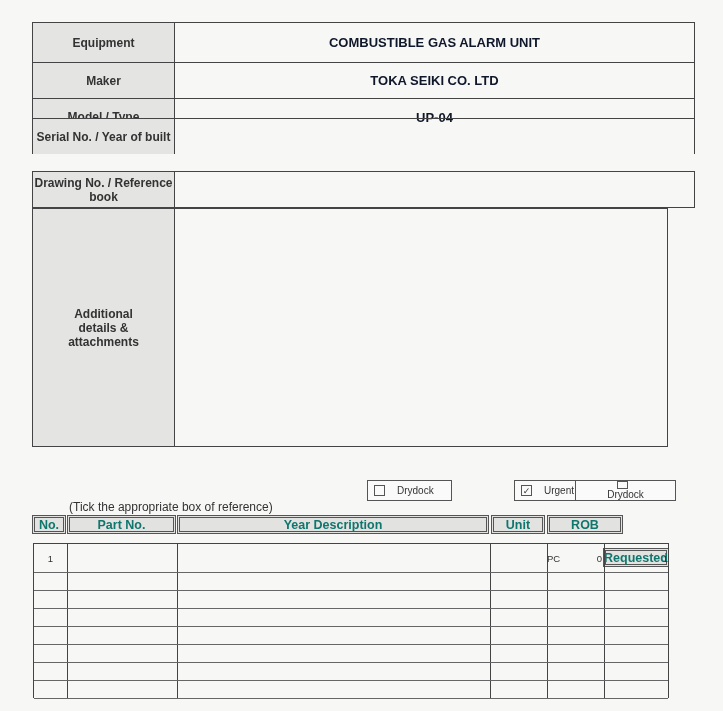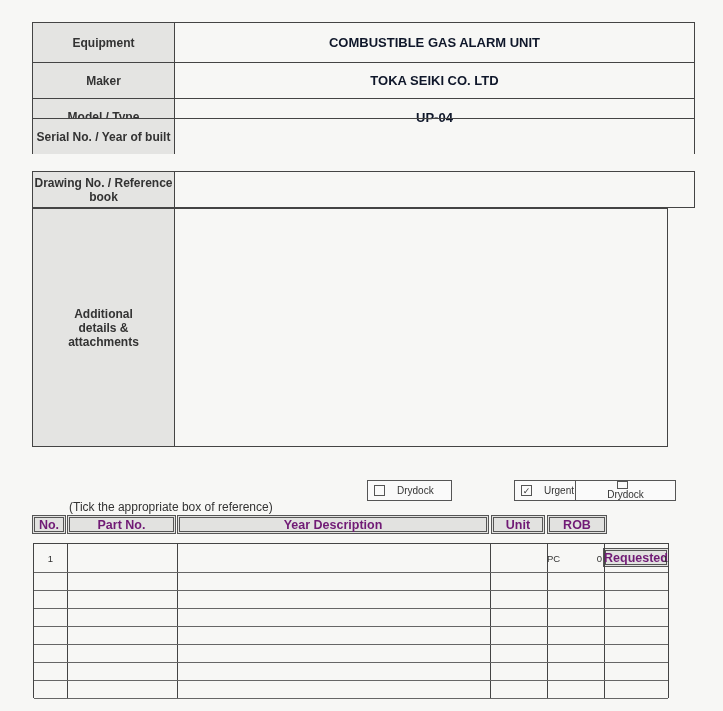--- a/index.html
+++ b/index.html
@@ -8,21 +8,21 @@
   .abs { position:absolute; box-sizing:border-box; }
   .top-table { left:32px; top:22px; width:663px; }
   .trow { position:absolute; left:0; width:663px; box-sizing:border-box; border-top:1.5px solid #444; display:flex; }
   .lbl { width:143px; background:#e4e4e2; border-left:1.5px solid #444; border-right:1.5px solid #444; display:flex;
          align-items:center; justify-content:center; text-align:center; font-weight:bold; font-size:12px; line-height:14px; height:100%; box-sizing:border-box; color:#333; }
   .val { flex:1; display:flex; align-items:center; justify-content:center; font-weight:bold; font-size:13px; border-right:1.5px solid #444; height:100%; box-sizing:border-box; color:#0f172a; }
   .tick-text { left:69px; top:500px; font-size:12px; color:#333; }
   .opt { top:480px; height:21px; border:1.2px solid #555; display:flex; align-items:center; font-size:10px; color:#333; background:#fafafa; }
   .cb { width:11px; height:11px; border:1px solid #555; margin-left:6px; margin-right:12px; font-size:9px; line-height:10px; text-align:center; box-sizing:border-box; }
   .ph { top:515px; height:19px; border:3px double #555; background:#e2e2e0; display:flex; align-items:center; justify-content:center;
-        font-weight:bold; font-size:12.5px; color:#701a75; }
+        font-weight:bold; font-size:12.5px; color:#0f766e; }
   .grid { left:33px; top:543px; width:636px; height:155px; border:1.3px solid #444; border-bottom:none; }
   .vline { position:absolute; top:0; bottom:0; border-left:1.2px solid #444; }
   .hline { position:absolute; left:0; right:0; border-top:1px solid #666; }
   .cell { position:absolute; font-size:9.5px; color:#333; display:flex; align-items:center; }
 </style>
 </head>
 <body>
 
 <div class="abs top-table">
   <div class="trow" style="top:0;height:40px;">
@@ -63,21 +63,21 @@
 </div>
 <div class="abs opt" style="left:575px;width:101px;flex-direction:column;">
   <div class="cb"></div>
   <span>Drydock</span>
 </div>
 
 <div class="abs ph" style="left:32px;width:34px;">No.</div>
 <div class="abs ph" style="left:67px;width:109px;">Part No.</div>
 <div class="abs ph" style="left:177px;width:312px;">Year Description</div>
 <div class="abs ph" style="left:491px;width:54px;">Unit</div>
-<div class="abs ph" style="left:547px;width:60px;">ROB</div>
+<div class="abs ph" style="left:547px;width:76px;">ROB</div>
 <div class="abs ph" style="left:603px;width:66px;margin-top:33px;">Requested</div>
 
 <div class="abs grid">
   <div class="vline" style="left:33px;"></div>
   <div class="vline" style="left:143px;"></div>
   <div class="vline" style="left:456px;"></div>
   <div class="vline" style="left:513px;"></div>
   <div class="vline" style="left:570px;"></div>
 
   <div class="hline" style="top:28px;"></div>

